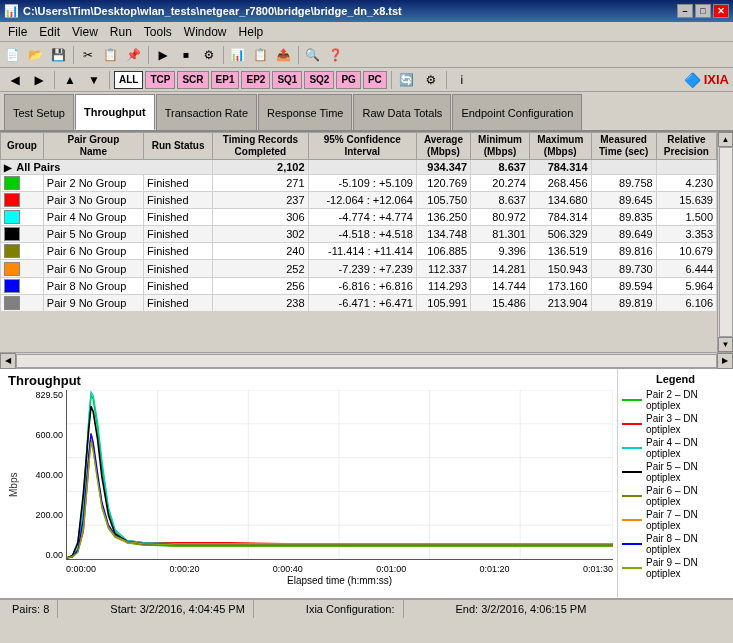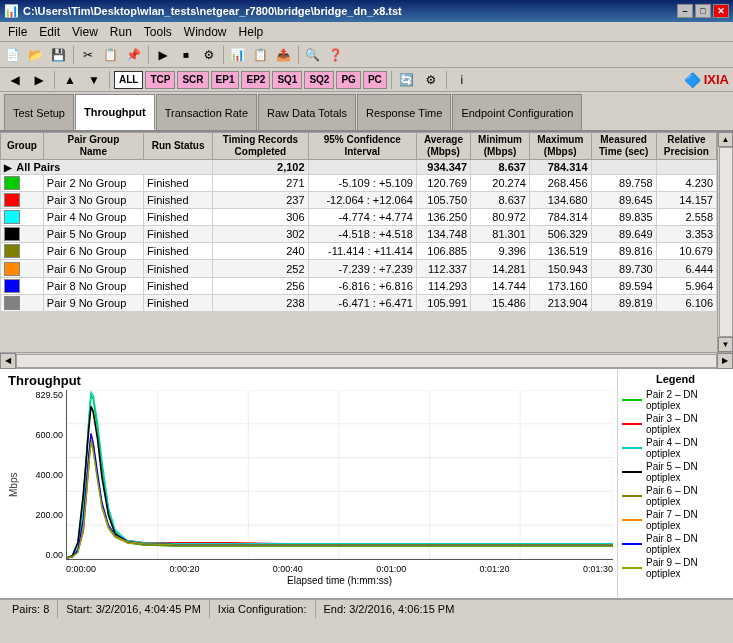--- a/index.html
+++ b/index.html
@@ -219,20 +219,21 @@
 
     
     .status-bar {
       background: #d4d0c8;
       height: 20px;
       display: flex;
       align-items: center;
       border-top: 2px solid #a0a0a0;
       font-size: 11px;
       padding: 0 4px;
+      gap: 44px;
     }
     .status-seg {
       padding: 0 8px;
       border-right: 1px solid #a0a0a0;
       height: 100%;
       display: flex; align-items: center;
     }
     .status-seg:last-child { border-right: none; }
 
     
@@ -335,22 +336,22 @@
   <div class="ixia-logo">
     <span style="font-size:14px;">🔷</span>
     <span style="color:#cc0000; font-weight:bold; font-size:13px;">IXIA</span>
   </div>
 </div>
 
 <div class="tabs">
   <div class="tab">Test Setup</div>
   <div class="tab active">Throughput</div>
   <div class="tab">Transaction Rate</div>
+  <div class="tab">Response Time</div>
   <div class="tab">Raw Data Totals</div>
-  <div class="tab">Response Time</div>
   <div class="tab">Endpoint Configuration</div>
 </div>
 
 <div style="display:flex; height:220px;">
   <div class="table-container" style="flex:1;">
     <table>
       <thead>
         <tr>
           <th rowspan="2">Group</th>
           <th rowspan="2">Pair Group<br>Name</th>
@@ -400,35 +401,35 @@
         <span class="cell-icon pair-color-1"></span>
       </td>
       <td>Pair 3 No Group</td>
       <td>Finished</td>
       <td class="text-right">237</td>
       <td class="text-right">-12.064 : +12.064</td>
       <td class="text-right">105.750</td>
       <td class="text-right">8.637</td>
       <td class="text-right">134.680</td>
       <td class="text-right">89.645</td>
-      <td class="text-right">14.157</td>
+      <td class="text-right">15.639</td>
     </tr>
           <tr class="row-even">
       <td>
         <span class="cell-icon pair-color-2"></span>
       </td>
       <td>Pair 4 No Group</td>
       <td>Finished</td>
       <td class="text-right">306</td>
       <td class="text-right">-4.774 : +4.774</td>
       <td class="text-right">136.250</td>
       <td class="text-right">80.972</td>
       <td class="text-right">784.314</td>
       <td class="text-right">89.835</td>
-      <td class="text-right">2.558</td>
+      <td class="text-right">1.500</td>
     </tr>
           <tr class="row-odd">
       <td>
         <span class="cell-icon pair-color-3"></span>
       </td>
       <td>Pair 5 No Group</td>
       <td>Finished</td>
       <td class="text-right">302</td>
       <td class="text-right">-4.518 : +4.518</td>
       <td class="text-right">134.748</td>

